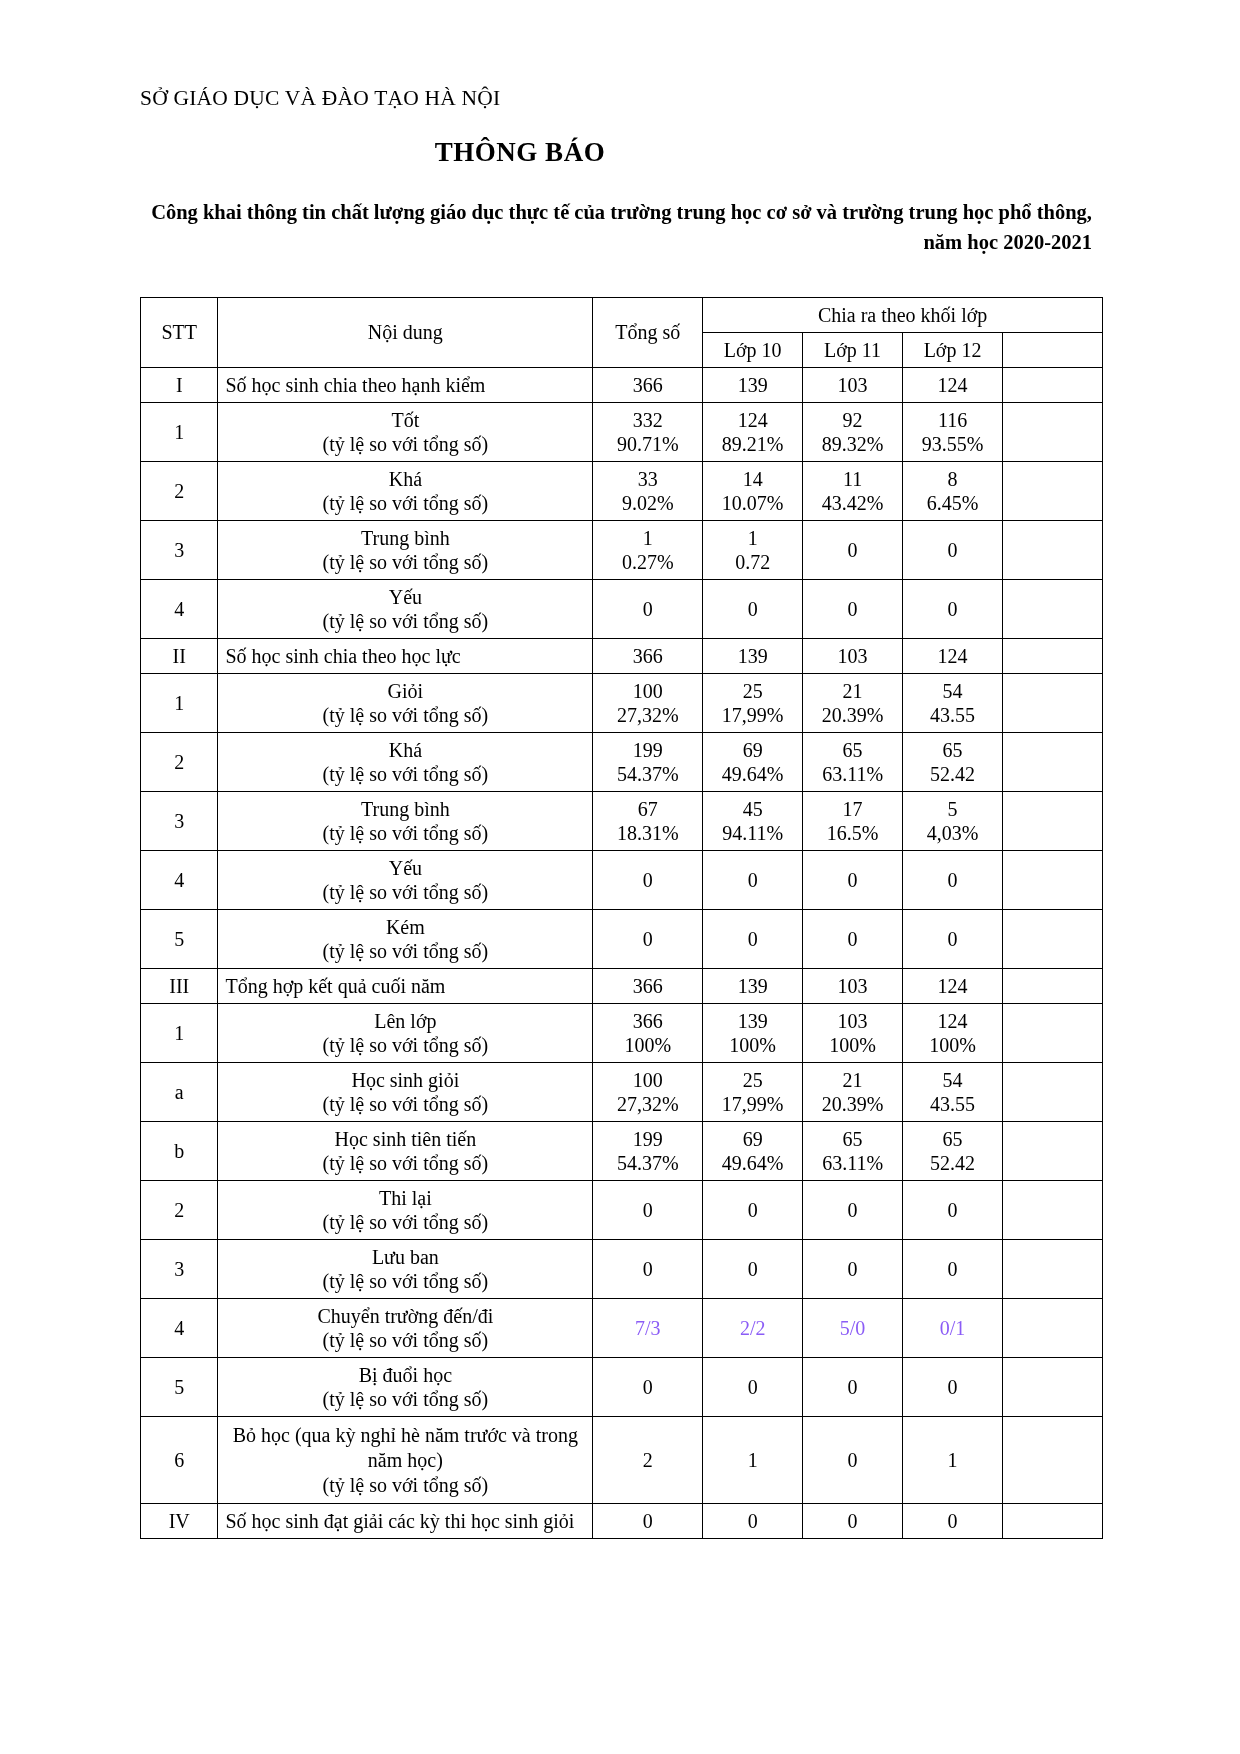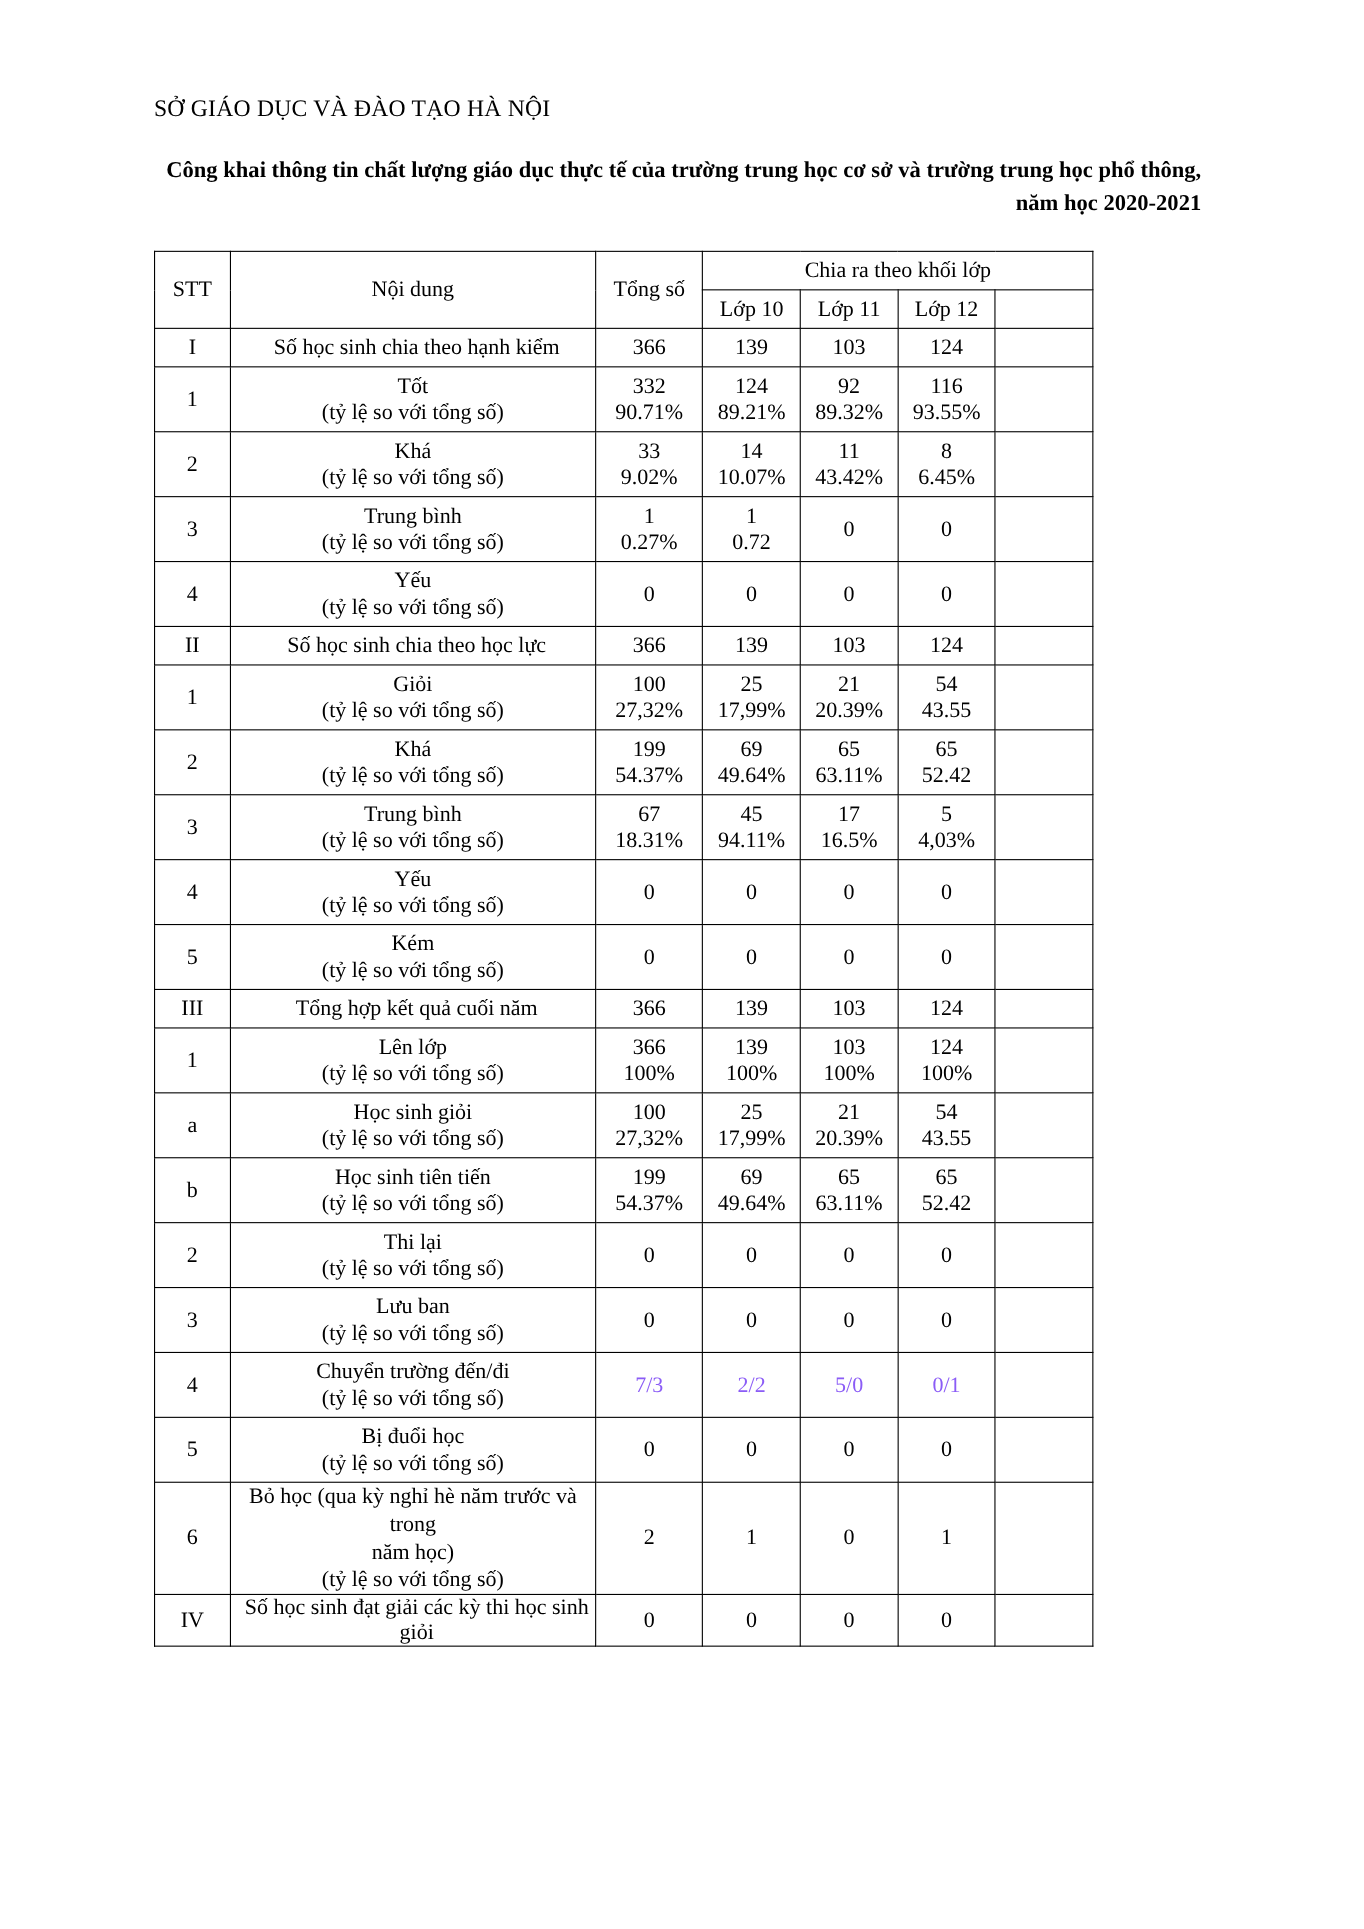--- a/index.html
+++ b/index.html
@@ -41,23 +41,23 @@
   }
   .subtitle {
     text-align: right;
     font-size: 20.5px;
     font-weight: bold;
     line-height: 1.45;
     margin: 30px 0 0 0;
     padding: 0 8px;
   }
   table.report {
-    margin-top: 28px;
+    margin-top: 40px;
     border-collapse: collapse;
-    width: 854px;
+    width: 963px;
     table-layout: fixed;
     font-size: 20px;
   }
   table.report td, table.report th {
     border: 1.3px solid #000;
     padding: 0;
     vertical-align: middle;
     font-weight: normal;
   }
   .c-stt   { width: 62px;  text-align: center; }
@@ -76,21 +76,21 @@
   }
   .row-body td {
     height: 58px;
   }
   .sec-row td {
     height: 34px;
   }
   .sec-label {
     font-weight: bold;
     padding-left: 7px !important;
-    text-align: center;
+    text-align: left;
   }
   .sec-stt {
     font-weight: bold;
     text-align: center;
   }
   .cell-pair {
     line-height: 1.22;
     text-align: center;
   }
   .cell-pair .l1 { display: block; }
@@ -107,20 +107,21 @@
   .tall td { height: 86px; }
   .noi-triple { line-height: 1.26; text-align: center; padding-left: 7px; }
   .noi-triple span { display: block; }
 </style>
 </head>
 <body>
 
 <div class="page">
 
   <div class="dept">SỞ GIÁO DỤC VÀ ĐÀO TẠO HÀ NỘI</div>
+  <div class="notice-title">THÔNG BÁO</div>
   <div class="subtitle">Công khai thông tin chất lượng giáo dục thực tế của trường trung học cơ sở và trường trung học phổ thông, năm học 2020-2021</div>
 
   <table class="report">
     <colgroup>
       <col class="c-stt">
         <col class="c-noi">
         <col class="c-tong">
       <col class="c-lop">
         <col class="c-lop">
         <col class="c-lop">

